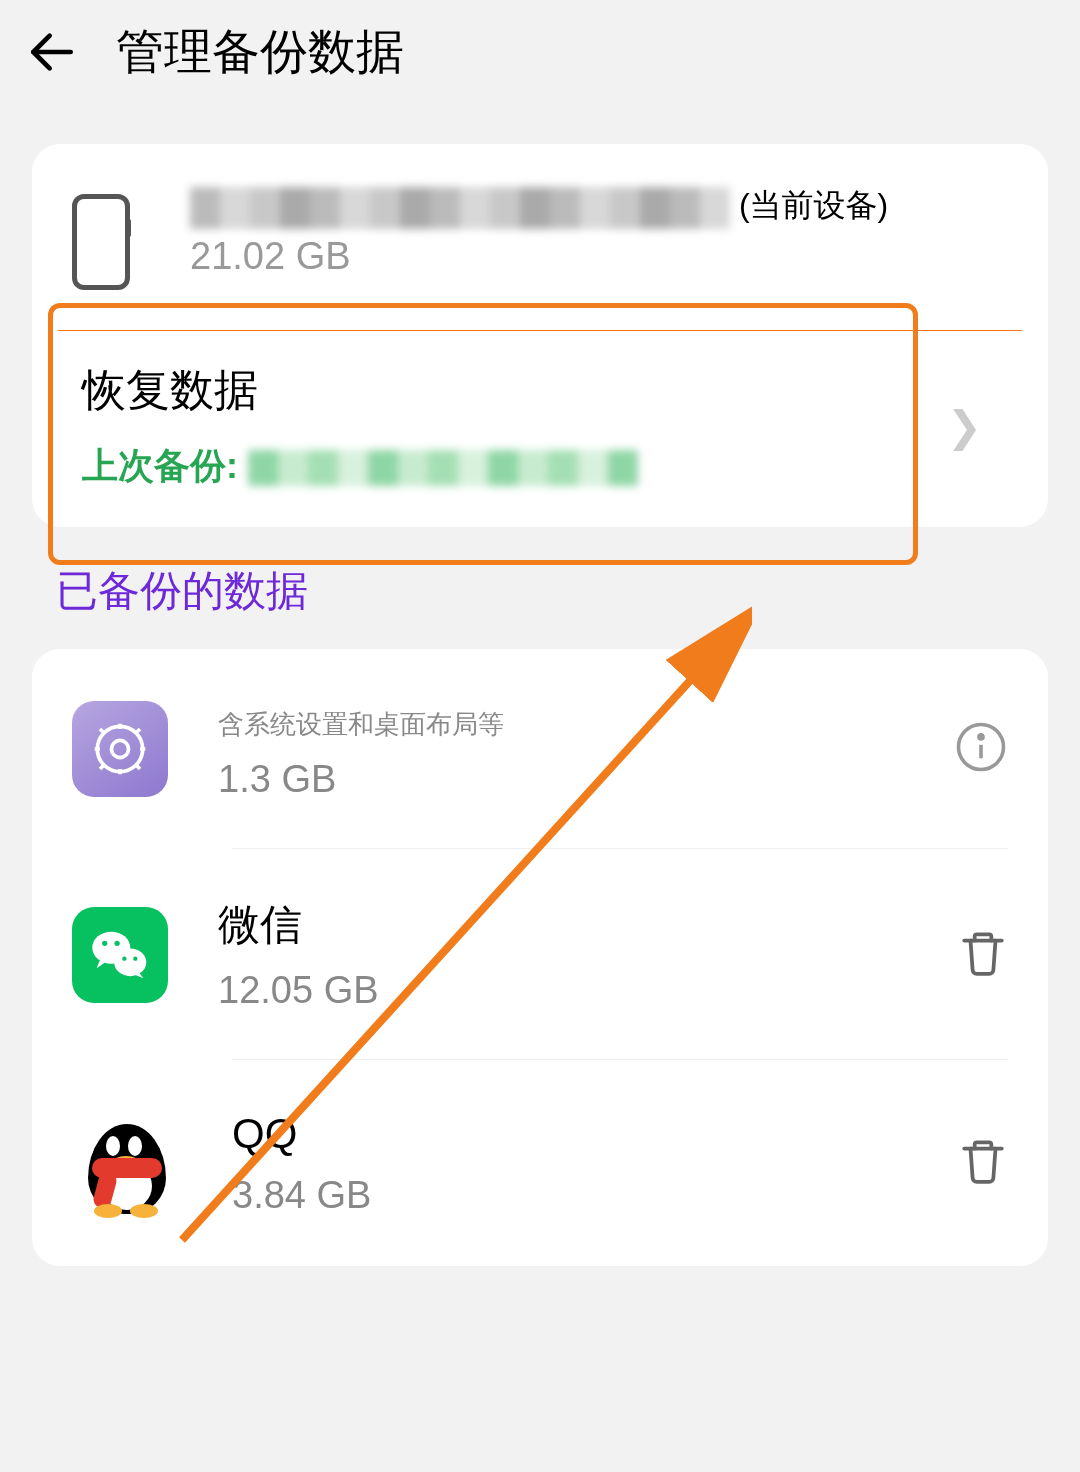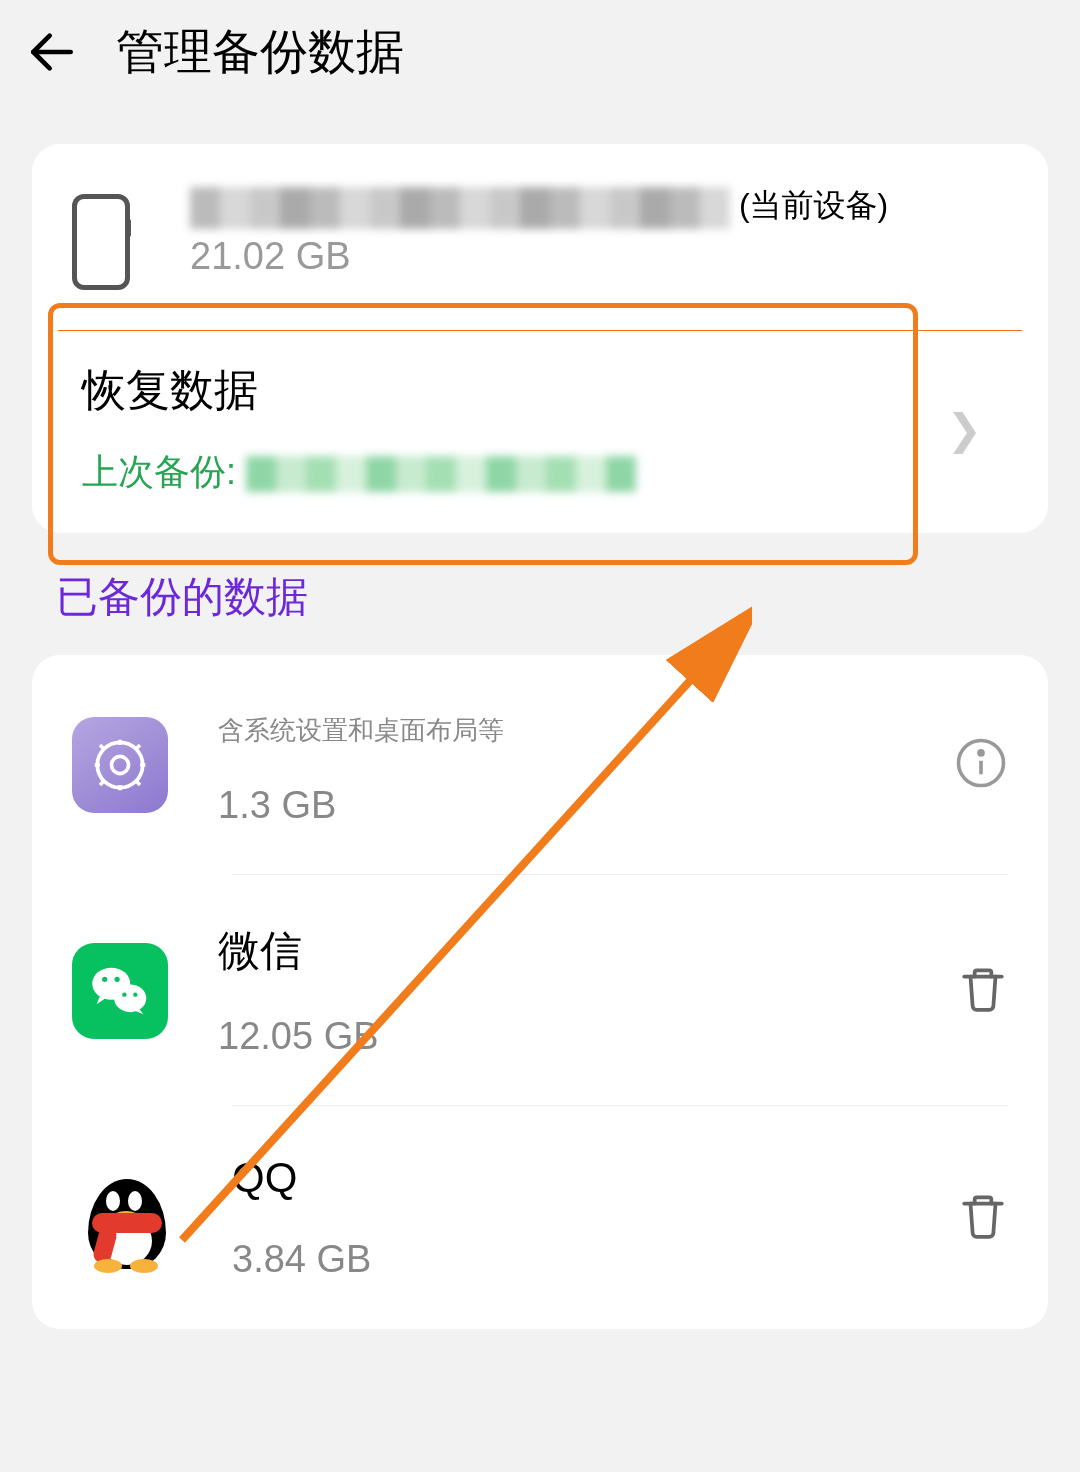--- a/index.html
+++ b/index.html
@@ -63,21 +63,22 @@
       align-items: center;
       border-top: 1px solid #f97316;
       margin-top: 30px;
       position: relative;
     }
     .restore-text { flex: 1; padding-left: 14px; }
     .restore-title { font-size: 44px; color: #000; }
     .restore-sub {
       font-size: 36px;
       color: #26a552;
-      margin-top: 28px;
+      margin-top: 22px;
+      font-weight: bold;
     }
     .pixelate-date {
       display: inline-block;
       width: 390px; height: 36px;
       vertical-align: middle;
       background:
         repeating-linear-gradient(90deg,#8fd6a6 0 30px,#c7ebcf 30px 60px,#a4dfb3 60px 90px,#d7f1dc 90px 120px);
       filter: blur(4px);
     }
     .chevron { color: #ccc; font-size: 42px; padding-right: 30px; }
@@ -113,21 +114,21 @@
       width: 96px; height: 96px;
       border-radius: 22px;
       flex-shrink: 0;
       display: flex;
       align-items: center;
       justify-content: center;
     }
     .app-text { margin-left: 50px; flex: 1; }
     .app-name { font-size: 42px; color: #000; }
     .app-desc { font-size: 26px; color: #888; margin-top: 10px; }
-    .app-size { font-size: 38px; color: #888; margin-top: 36px; }
+    .app-size { font-size: 38px; color: #888; margin-top: 16px; }
     .row-action { color: #999; }
 
     
     .settings-ic { background: linear-gradient(145deg,#b6a6e0,#8d78cf); }
     .wechat-ic { background: #07c160; }
     .qq-ic {
       background: none;
       width: 110px; height: 110px;
       border-radius: 0;
       position: relative;

